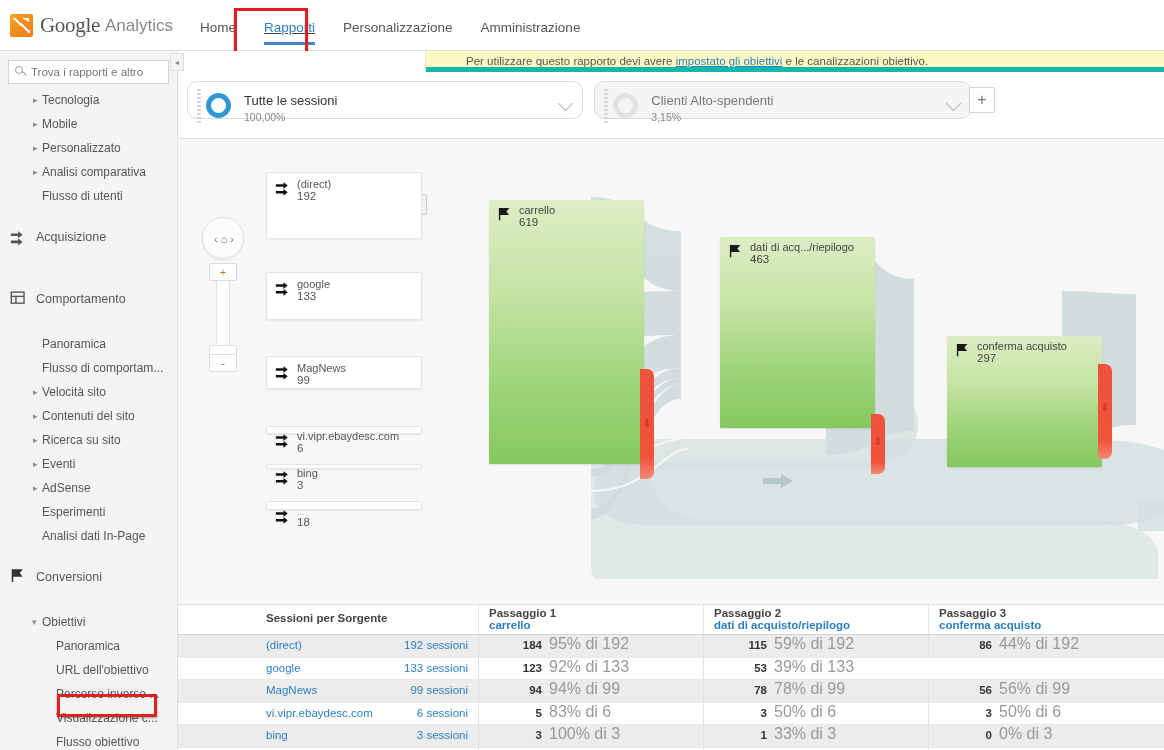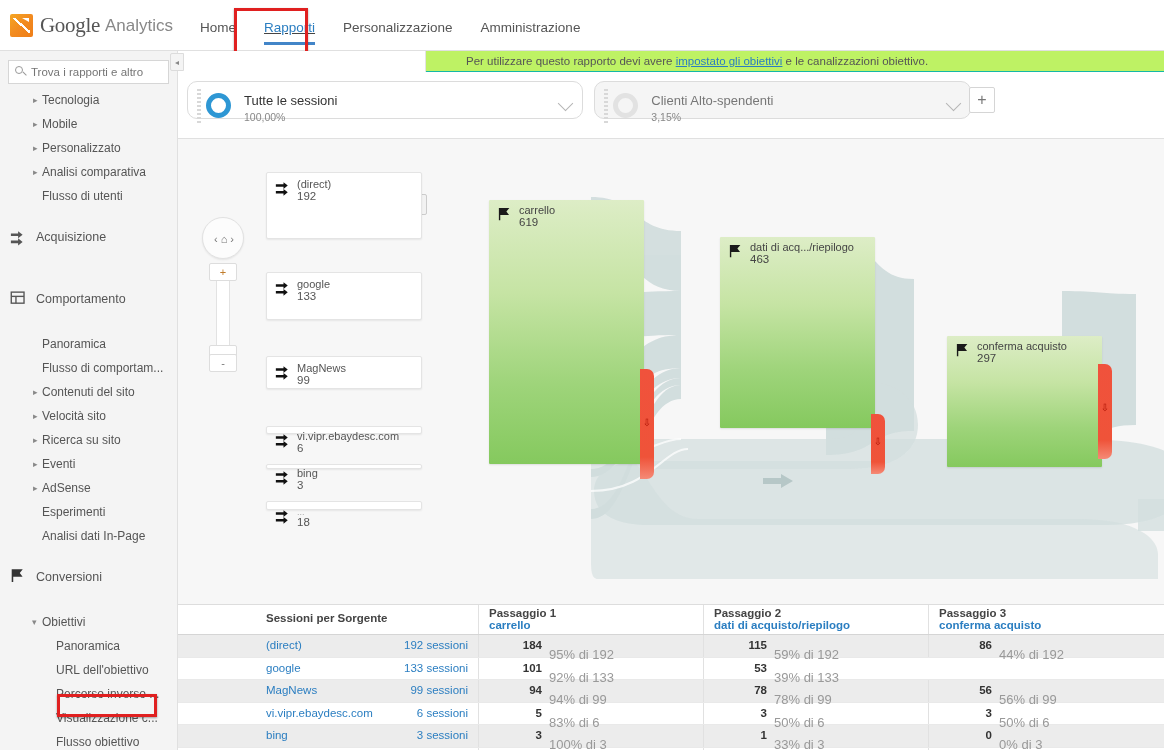--- a/index.html
+++ b/index.html
@@ -87,21 +87,21 @@
   .hl-goalflow { display:inline-block; }
   
   #content { position:absolute; left:178px; top:51px; width:986px; height:699px; background:#fff; }
   #collapse {
     position:absolute; left:-8px; top:2px; width:14px; height:18px;
     background:#f4f4f4; border:1px solid #dcdcdc; border-radius:2px 0 0 2px;
     font-size:8px; color:#888; text-align:center; line-height:17px; cursor:pointer; z-index:5;
   }
   #noticebar {
     position:absolute; left:0; top:0; width:986px; height:21px;
-    background:#bef264; border-bottom:1px solid #14b8a6;
+    background:#fef9c3; border-bottom:5px solid #14b8a6;
   }
   #noticebar .txt {
     position:absolute; left:288px; top:4px; font-size:11.5px; color:#555; white-space:nowrap;
   }
   #noticebar .txt a { color:#2b7ec1; }
   #noticebar .lpane {
     position:absolute; left:0; top:0; width:248px; height:21px;
     background:#fff; border-right:1px solid #e3e3e3;
   }
   #segbar { position:absolute; left:0; top:21px; width:986px; height:67px; background:#fff;
@@ -197,21 +197,21 @@
   .c0 { width:300px; position:relative; }
   .c1,.c2,.c3 { width:225px; position:relative; border-left:1px solid #e1e1e1; }
   .c3 { width:236px; }
   .hdr .c0 .h { position:absolute; left:88px; top:7px; font-size:11.5px; color:#444; font-weight:bold; }
   .hdr .ch1 { position:absolute; left:10px; top:2px; font-size:11.5px; color:#444; font-weight:bold; }
   .hdr .ch2 { position:absolute; left:10px; top:14px; font-size:11.5px; color:#2b7ec1; font-weight:bold; }
   .src { position:absolute; left:88px; top:4px; font-size:11.5px; color:#2b7ec1; }
   .ses { position:absolute; right:10px; top:4px; font-size:11.5px; color:#2b7ec1; }
   .num { position:absolute; left:33px; top:4px; width:30px; text-align:right; font-size:11.5px;
          color:#333; font-weight:bold; }
-  .pct { position:absolute; left:70px; top:12px; font-size:13px; color:#999; }
+  .pct { position:absolute; left:70px; top:0; font-size:16px; color:#999; }
 </style>
 </head>
 <body>
 
 <div id="topbar">
   <div id="logo">
     <div class="mark"></div>
     <span class="g">Google</span>
     <span class="a">Analytics</span>
   </div>
@@ -254,22 +254,22 @@
         <span class="sb-icon"><svg viewBox="0 0 20 20" width="17" height="17">
             <rect x="1.5" y="2.5" width="15" height="13" fill="none" stroke="#555" stroke-width="1.6"></rect>
             <line x1="1.5" y1="7.5" x2="16.5" y2="7.5" stroke="#555" stroke-width="1.6"></line>
             <line x1="7" y1="7.5" x2="7" y2="15.5" stroke="#555" stroke-width="1.6"></line>
           </svg></span>
         <span class="lab">Comportamento</span>
       </div>
       <div class="sb-gap"></div>
       <div class="sb-item sb-sub3 "><span class="">Panoramica</span></div>
       <div class="sb-item sb-sub3 "><span class="">Flusso di comportam...</span></div>
+      <div class="sb-item sb-sub caret-r "><span class="">Velocità sito</span></div>
       <div class="sb-item sb-sub caret-r "><span class="">Contenuti del sito</span></div>
-      <div class="sb-item sb-sub caret-r "><span class="">Velocità sito</span></div>
       <div class="sb-item sb-sub caret-r "><span class="">Ricerca su sito</span></div>
       <div class="sb-item sb-sub caret-r "><span class="">Eventi</span></div>
       <div class="sb-item sb-sub caret-r "><span class="">AdSense</span></div>
       <div class="sb-item sb-sub3 "><span class="">Esperimenti</span></div>
       <div class="sb-item sb-sub3 "><span class="">Analisi dati In-Page</span></div>
       <div class="sb-gap"></div>
       <div class="sb-section">
         <span class="sb-icon"><svg viewBox="0 0 20 18" width="17" height="16">
             <path d="M2 1 v15 h1.8 V10 h11 L11.5 5.6 15 1 Z" fill="#333"></path>
           </svg></span>
@@ -502,21 +502,21 @@
             <span class="num">86</span>
             <span class="pct">44% di 192</span>
           </div>
         </div>
         <div class="trow">
           <div class="c0">
             <span class="src">google</span>
             <span class="ses">133 sessioni</span>
           </div>
           <div class="c1">
-            <span class="num">101</span>
+            <span class="num">123</span>
             <span class="pct">92% di 133</span>
           </div>
           <div class="c3">
             <span class="num">53</span>
             <span class="pct">39% di 133</span>
           </div>
         </div>
         <div class="trow alt">
           <div class="c0">
             <span class="src">MagNews</span>

